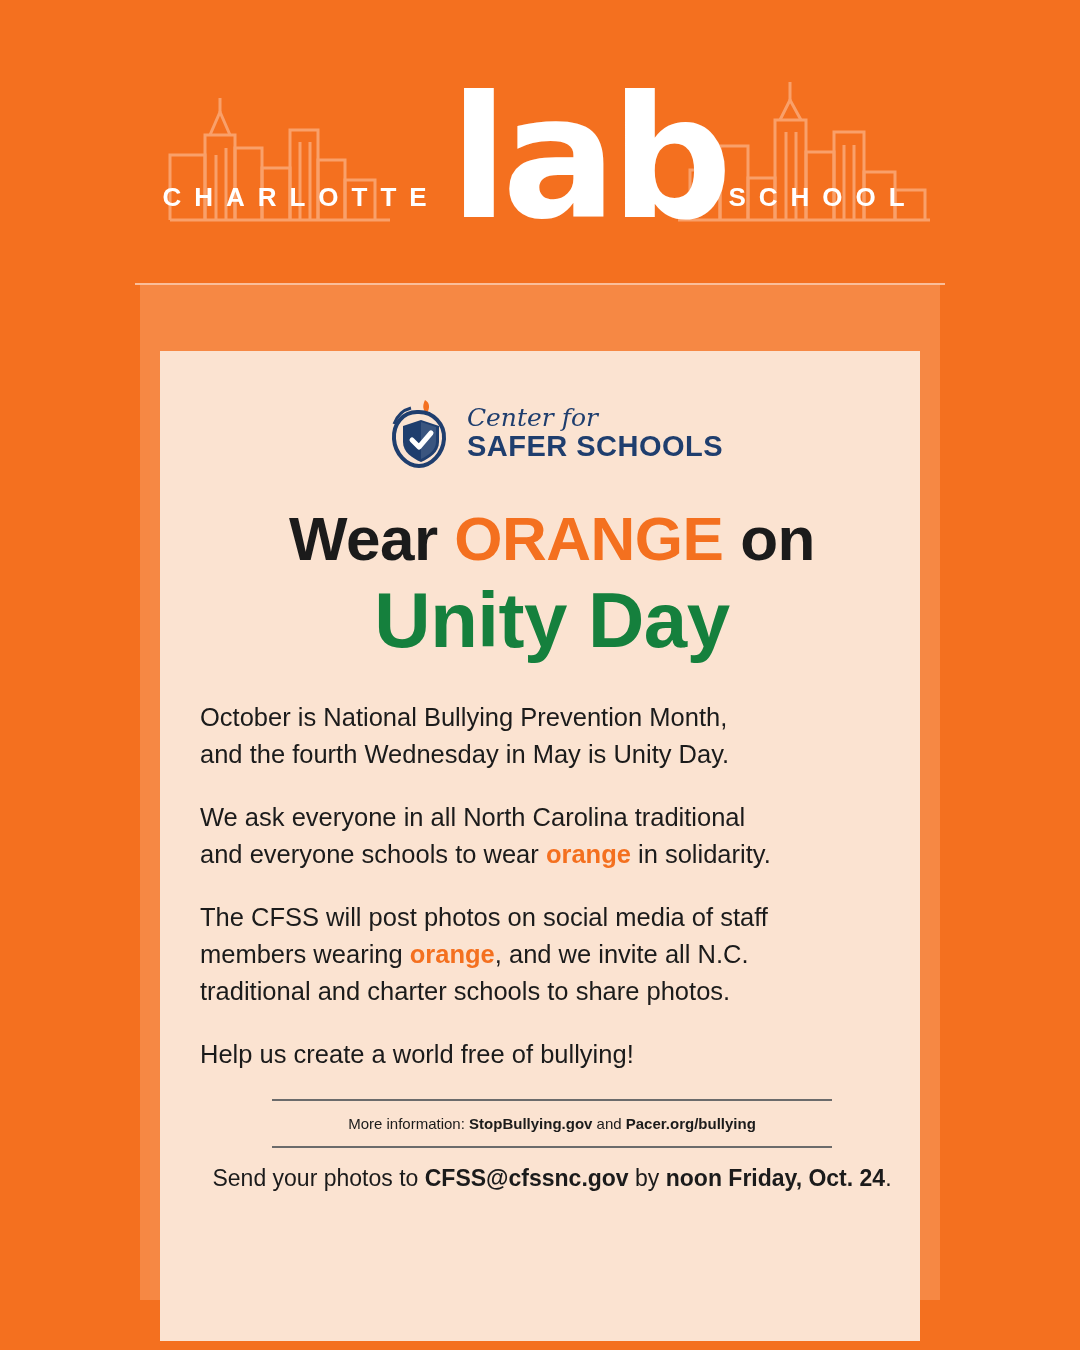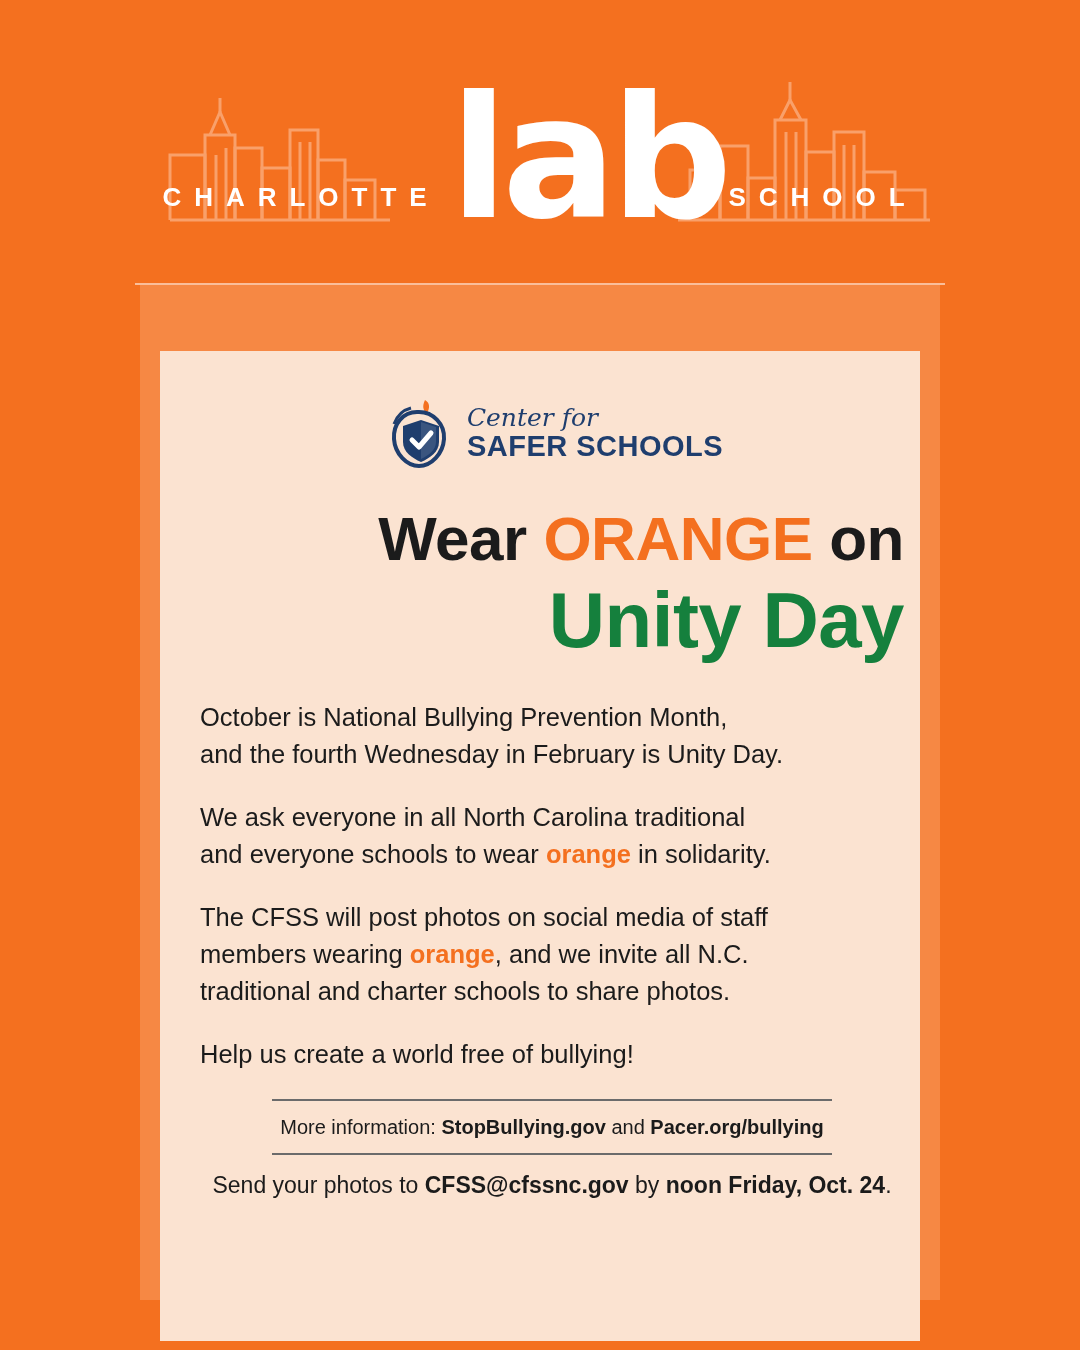--- a/index.html
+++ b/index.html
@@ -119,21 +119,21 @@
   }
   .cfss-text .l2 {
     font-size: 29px;
     font-weight: bold;
     color: #1F3E6E;
     letter-spacing: 0.5px;
   }
 
   
   .headline {
-    text-align: right;
+    text-align: center;
     font-weight: bold;
     font-size: 62px;
     line-height: 1.12;
     color: #1b1b1b;
     margin-top: 18px;
     letter-spacing: -0.5px;
   }
   .headline .orange {
     color: #F4701F;
   }
@@ -166,21 +166,21 @@
   
   .rule {
     height: 2px;
     background: #6b6b6b;
     width: 560px;
     margin: 12px auto 12px auto;
   }
   .footer-line {
     text-align: center;
     color: #1b1b1b;
-    font-size: 20px;
+    font-size: 15px;
     line-height: 1.4;
   }
   .footer-line .b {
     font-weight: bold;
   }
   .footer-line.last {
     margin-top: 14px;
     font-size: 23px;
   }
 </style>
@@ -251,21 +251,21 @@
   </div>
 
   <div class="headline">
     <span>Wear </span><span class="orange">ORANGE</span><span> on</span>
     <span class="line2">Unity Day</span>
   </div>
 
   <div class="body-copy">
     <p>
       <span>October is National Bullying Prevention Month,</span><br>
-      <span>and the fourth Wednesday in February is Unity Day.</span>
+      <span>and the fourth Wednesday in May is Unity Day.</span>
     </p>
     <p>
       <span>We ask everyone in all North Carolina traditional</span><br>
       <span>and everyone schools to wear </span><span class="o">orange</span><span> in solidarity.</span>
     </p>
     <p>
       <span>The CFSS will post photos on social media of staff</span><br>
       <span>members wearing </span><span class="o">orange</span><span>, and we invite all N.C.</span><br>
       <span>traditional and charter schools to share photos.</span>
     </p>

